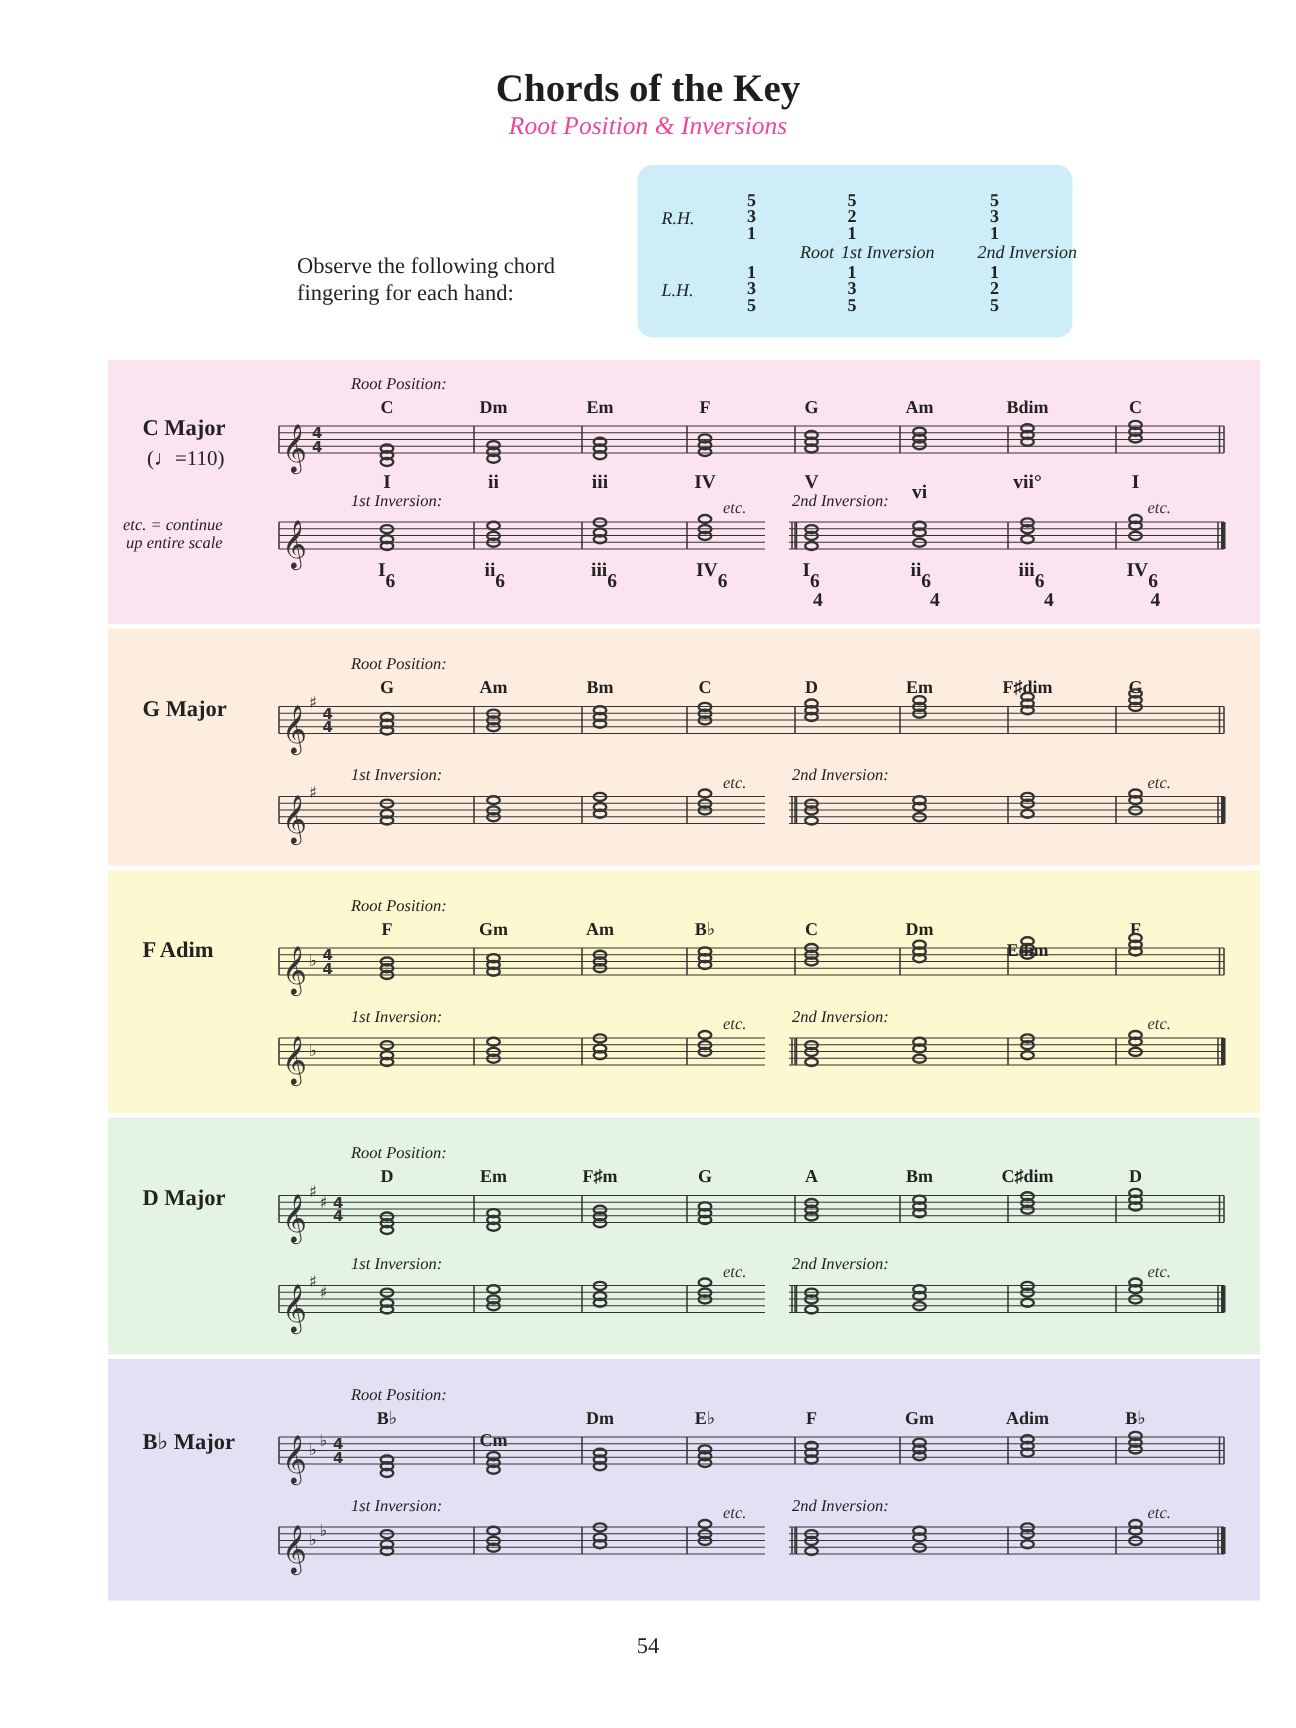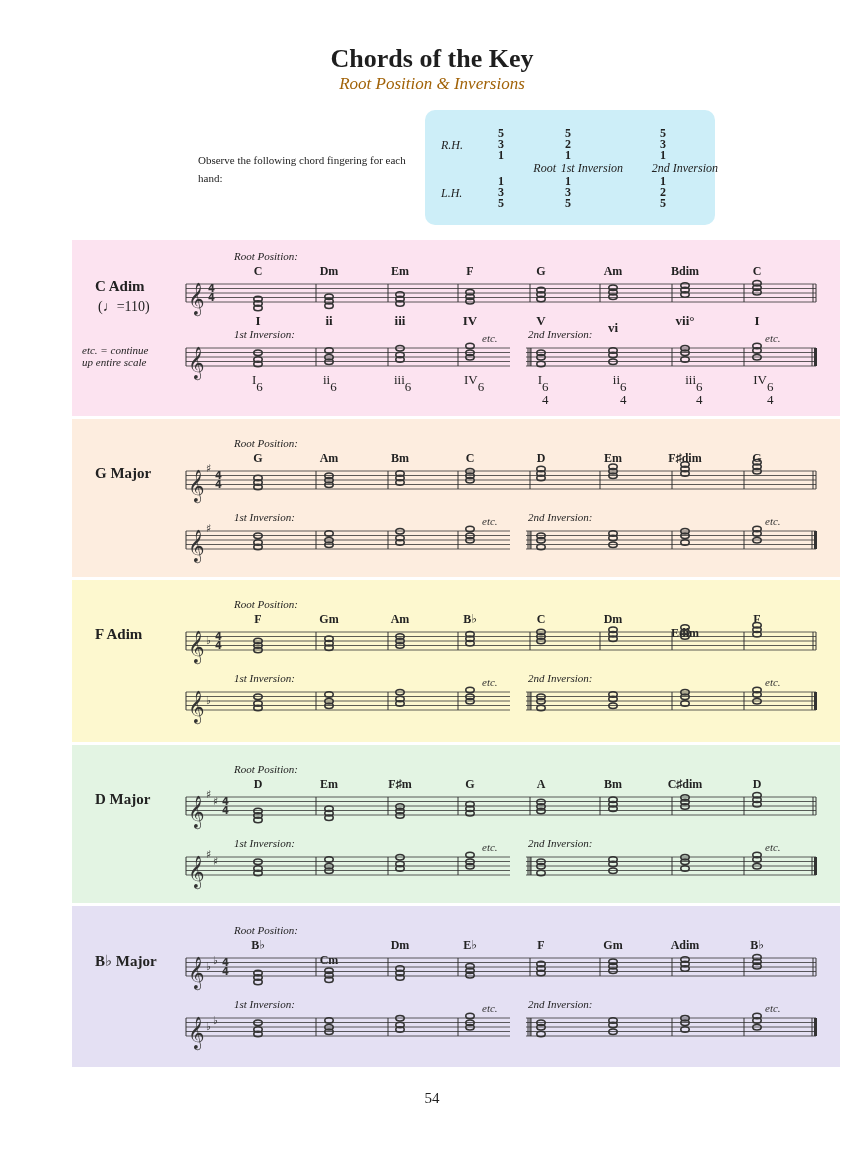--- a/index.html
+++ b/index.html
@@ -7,42 +7,42 @@
     width: 864px; height: 1152px; background: #ffffff; position: relative;
     font-family: "Liberation Serif", "DejaVu Serif", serif; color: #222;
     overflow: hidden;
   }
   .title {
     position: absolute; left: 0; width: 864px; top: 44px; text-align: center;
     font-weight: bold; font-size: 26px; color: #1e1e1e;
   }
   .subtitle {
     position: absolute; left: 0; width: 864px; top: 74px; text-align: center;
-    font-style: italic; font-size: 17px; color: #a16207;
+    font-style: italic; font-size: 17px; color: #ec4899;
   }
   .intro {
-    position: absolute; left: 198px; top: 151px; font-size: 11px; line-height: 18px; width: 220px;
+    position: absolute; left: 198px; top: 169px; font-size: 15px; line-height: 18px; width: 220px;
   }
   .fingerbox {
     position: absolute; left: 425px; top: 110px; width: 290px; height: 115px;
     background: #cdeef8; border-radius: 10px;
   }
   .fb-label { position: absolute; font-style: italic; font-size: 12px; }
   .fb-col { position: absolute; text-align: center; font-size: 12px; line-height: 11px; width: 110px; }
   .fb-col .n { font-weight: bold; display: block; }
   .fb-col .cap { font-style: italic; display: block; margin: 1px 0 1px; line-height: 13px; text-align: right; }
 
   .panel { position: absolute; left: 72px; width: 768px; }
   .key-name { position: absolute; left: 23px; font-weight: bold; font-size: 15px; }
   .tempo { position: absolute; left: 26px; font-size: 14px; }
   .etc-note { position: absolute; left: 10px; font-style: italic; font-size: 11px; line-height: 12px; }
   .section-label { position: absolute; font-style: italic; font-size: 11px; }
   .chord-name { position: absolute; font-weight: bold; font-size: 12px; transform: translateX(-50%); white-space: nowrap; }
   .roman { position: absolute; font-weight: bold; font-size: 13px; transform: translateX(-50%); white-space: nowrap; }
-  .fig { position: absolute; font-weight: normal; font-size: 13px; line-height: 13px; text-align: right; }
+  .fig { position: absolute; font-weight: bold; font-size: 13px; line-height: 13px; text-align: left; }
   svg.staff { position: absolute; left: 0; top: 0; overflow: visible; }
   .page-num { position: absolute; left: 0; width: 864px; top: 1090px; text-align: center; font-size: 15px; }
 </style>
 </head>
 <body>
 
 <div class="title">Chords of the Key</div>
 <div class="subtitle">Root Position &amp; Inversions</div>
 <div class="intro">Observe the following chord fingering for each hand:</div>
 
@@ -73,23 +73,23 @@
       <span class="n">1</span>
     <span class="cap">2nd Inversion</span>
     <span class="n">1</span>
       <span class="n">2</span>
       <span class="n">5</span>
   </div>
 </div>
 
 <div id="panels">
     <div class="panel" style="top: 240px; height: 176px; background: rgb(252, 227, 240);">
-      <div class="key-name" style="top: 38px;">C Adim</div>
+      <div class="key-name" style="top: 38px;">C Major</div>
       <div class="tempo" style="top: 59px;">(♩=110)</div>
-      <div class="etc-note" style="top: 104px;"><span>etc. = continue</span><br><span>up entire scale</span></div>
+      <div class="etc-note" style="top: 104px; text-align: right;"><span>etc. = continue</span><br><span>up entire scale</span></div>
       <div class="section-label" style="left: 162px; top: 10px;">Root Position:</div>
       <div class="section-label" style="left: 162px; top: 88px;">1st Inversion:</div>
       <div class="section-label" style="left: 456px; top: 88px;">2nd Inversion:</div>
       <div class="chord-name" style="left: 186px; top: 24px;">C</div>
       <div class="chord-name" style="left: 257px; top: 24px;">Dm</div>
       <div class="chord-name" style="left: 328px; top: 24px;">Em</div>
       <div class="chord-name" style="left: 398px; top: 24px;">F</div>
       <div class="chord-name" style="left: 469px; top: 24px;">G</div>
       <div class="chord-name" style="left: 541px; top: 24px;">Am</div>
       <div class="chord-name" style="left: 613px; top: 24px;">Bdim</div>

